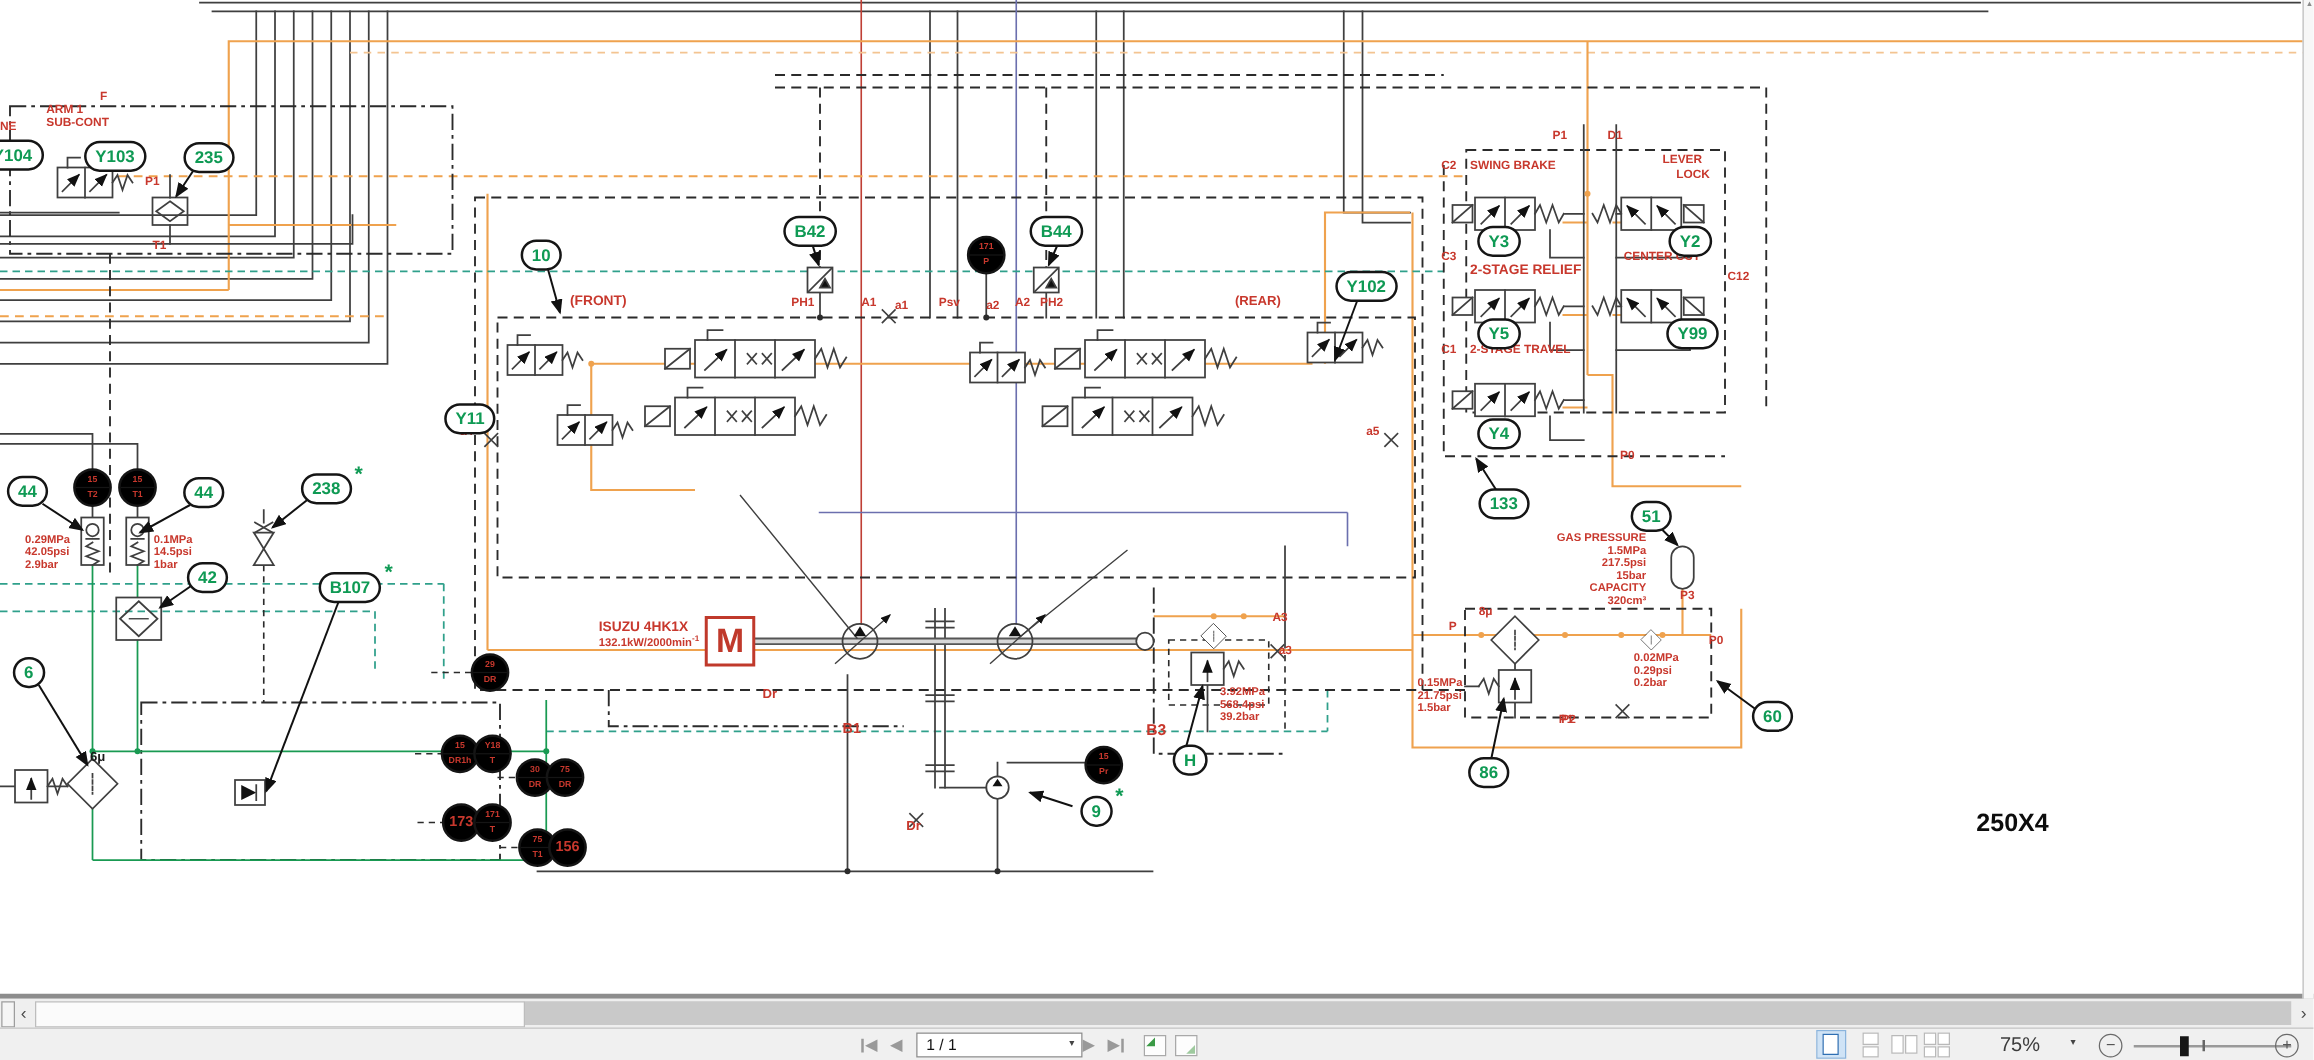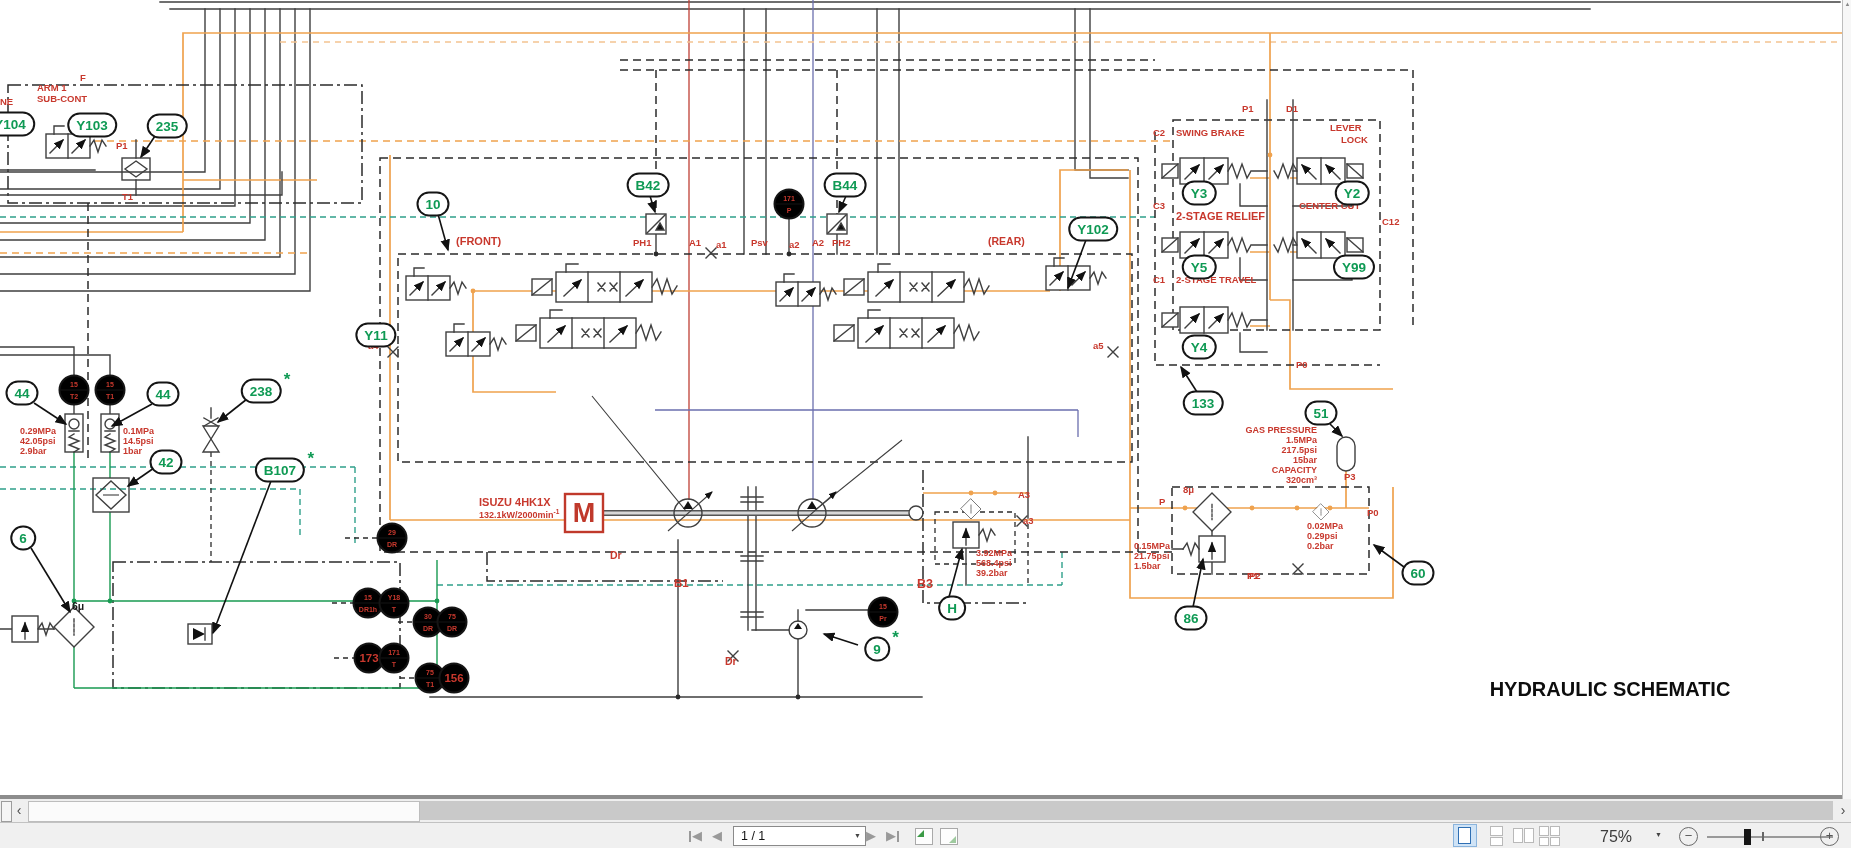--- a/index.html
+++ b/index.html
@@ -458,21 +458,21 @@
       <div class="note" style="left: 1317px; top: 425px; transform: translateX(-100%); text-align: right;">
         <span>GAS PRESSURE</span>
         <span>1.5MPa</span>
         <span>217.5psi</span>
         <span>15bar</span>
         <span>CAPACITY</span>
         <span>320cm³</span>
       </div>
     </div>
 
-  <div class="titleblock" style="top:678px;font-size:20px;">HYDRAULIC SCHEMATIC</div>
+  <div class="titleblock" style="top:648px;font-size:20px;">250X4</div>
 
   <div class="engine">
     <div class="l1">ISUZU 4HK1X</div>
     <div class="l2"><span>132.1kW/2000min</span><sup>-1</sup></div>
   </div>
   <div class="motorM">M</div>
 
   <div class="divider"></div>
 
   <div class="hscroll">

